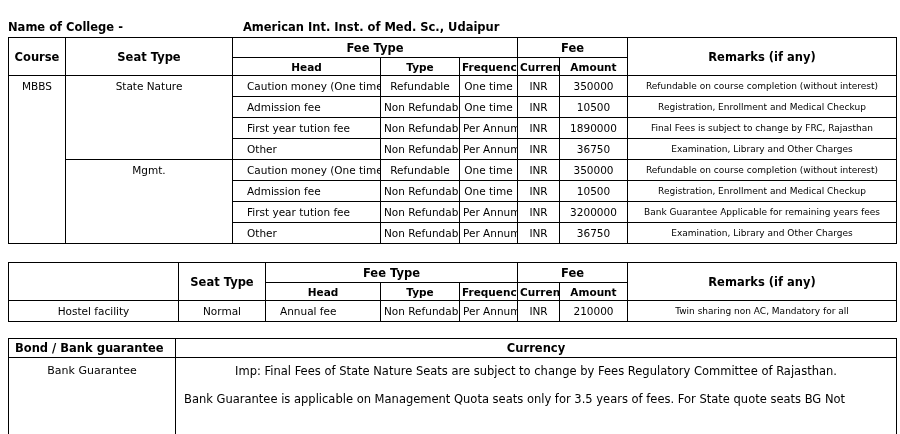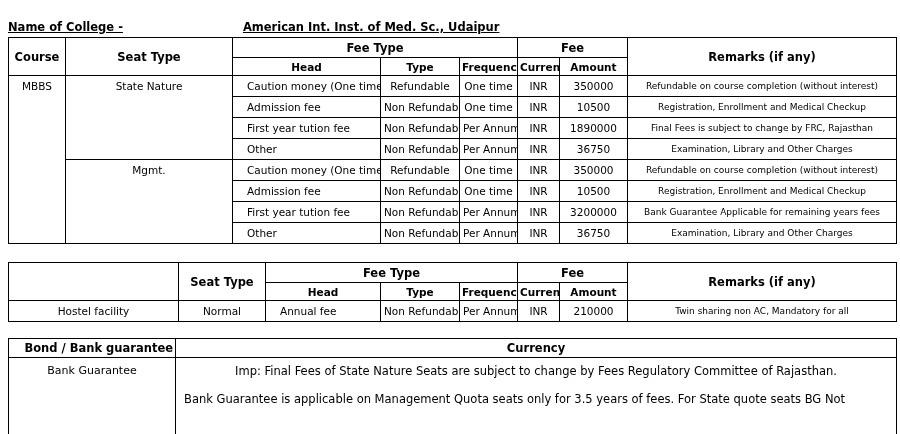--- a/index.html
+++ b/index.html
@@ -20,21 +20,20 @@
     padding-top: 5px;
     margin: 0;
   }
 
   .college-row {
     display: flex;
     align-items: flex-end;
     margin: 20px 0 3px 8px;
     font-size: 11.5px;
     font-weight: bold;
-    text-decoration: underline;
   }
   .college-name { margin-left: 120px; }
 
   table {
     border-collapse: collapse;
     table-layout: fixed;
     margin-left: 8px;
     width: 888px;
   }
   th, td {
@@ -58,21 +57,21 @@
     height: 16px;
   }
   td.l { text-align: left; padding-left: 14px; }
   td.vtop { vertical-align: top; padding-top: 4px; }
   td.rem { font-size: 9px; text-align: center; padding: 2px 3px; }
 
   .gap-a { height: 18px; }
   .gap-b { height: 16px; }
 
   .bond-table th { height: 14px; }
-  .bond-table th.bond-head-label { text-align: right; padding-left: 6px; }
+  .bond-table th.bond-head-label { text-align: left; padding-left: 6px; }
   .bond-table td.bond-row-label {
     vertical-align: top;
     padding-top: 6px;
     font-size: 11px;
   }
   .bond-table td.bond-details {
     vertical-align: top;
     white-space: normal;
     font-size: 11.5px;
     padding: 4px 8px;

